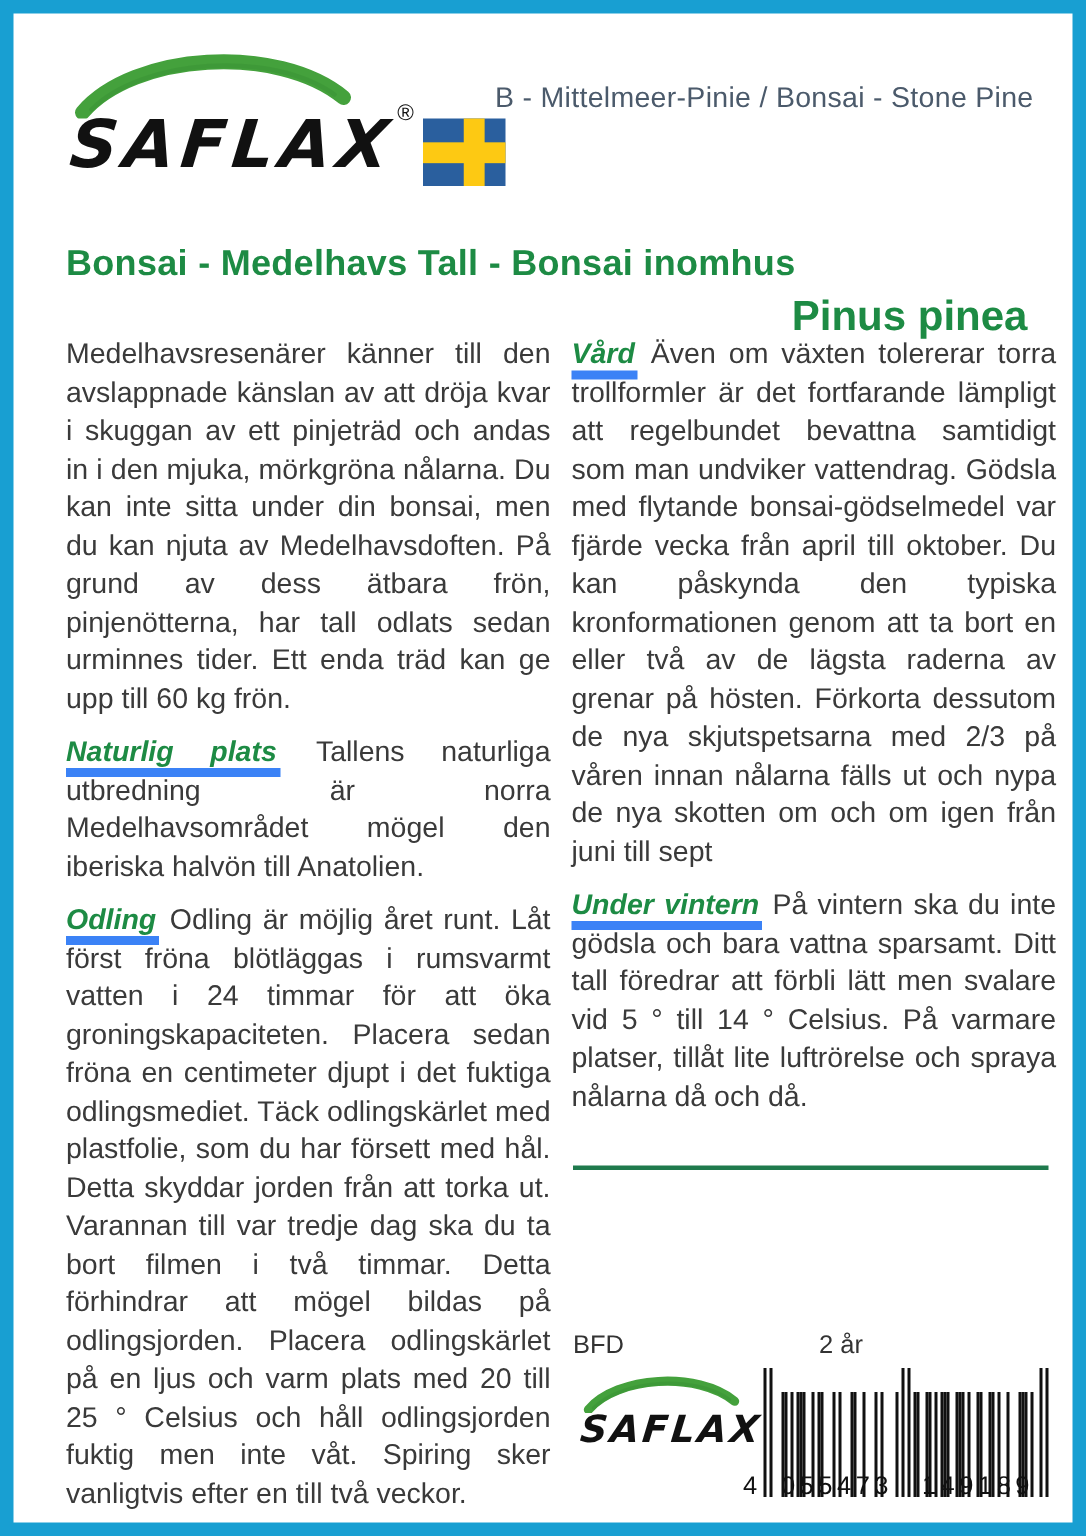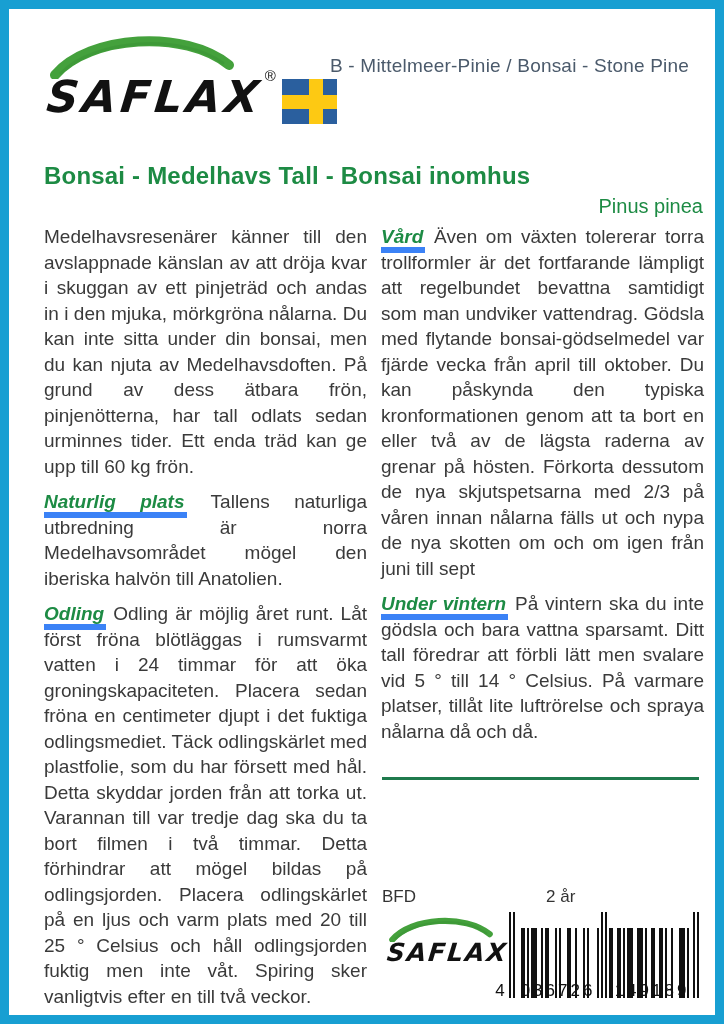--- a/index.html
+++ b/index.html
@@ -34,22 +34,22 @@
   .variety{
     position:absolute;top:46px;right:26px;
     font-size:19px;color:#4b5a6b;letter-spacing:0.2px;margin-left:20px;
   }
   
   .title{
     position:absolute;left:35px;top:153px;
     font-size:24px;font-weight:bold;color:#1d8b44;letter-spacing:0.2px;
   }
   .botanical{
-    position:absolute;right:12px;top:186px;
-    font-size:20px;color:#1d8b44;
+    position:absolute;right:30px;top:186px;
+    font-size:28px;color:#1d8b44;font-weight:bold;
   }
   
   .col{position:absolute;top:215px;width:323px;font-size:19px;line-height:25.5px;text-align:justify;}
   .col-left{left:35px;}
   .col-right{left:372px;height:794px;}
   .col p{margin:0 0 10px 0;}
   .sec-head{
     color:#1d8b44;font-weight:bold;
     border-bottom:6px solid #3b82f6;
     padding-right:2px;
@@ -129,18 +129,18 @@
       <svg class="arc" width="108" height="28" viewBox="0 0 190 50">
         <path d="M8,46 C42,6 138,0 182,36" fill="none" stroke="#44a13c" stroke-width="11" stroke-linecap="round"></path>
         <path d="M14,44 C48,10 134,4 176,34" fill="none" stroke="#3a9434" stroke-width="4" stroke-linecap="round" opacity="0.55"></path>
       </svg>
       <div class="brand-word-sm">SAFLAX</div>
     </div>
 
     <div class="barcode">
       <div class="bars" id="bars"><i class="b g"></i><i class="w g"></i><i class="b g"></i><i class="w"></i><i class="w"></i><i class="w"></i><i class="b"></i><i class="b"></i><i class="w"></i><i class="b"></i><i class="w"></i><i class="b"></i><i class="b"></i><i class="b"></i><i class="w"></i><i class="w"></i><i class="b"></i><i class="w"></i><i class="b"></i><i class="b"></i><i class="w"></i><i class="w"></i><i class="w"></i><i class="b"></i><i class="w"></i><i class="b"></i><i class="w"></i><i class="w"></i><i class="w"></i><i class="b"></i><i class="b"></i><i class="w"></i><i class="w"></i><i class="b"></i><i class="w"></i><i class="w"></i><i class="w"></i><i class="b"></i><i class="w"></i><i class="b"></i><i class="w"></i><i class="w"></i><i class="w"></i><i class="w"></i><i class="b"></i><i class="w g"></i><i class="b g"></i><i class="w g"></i><i class="b g"></i><i class="w g"></i><i class="b"></i><i class="b"></i><i class="w"></i><i class="w"></i><i class="b"></i><i class="b"></i><i class="w"></i><i class="b"></i><i class="w"></i><i class="b"></i><i class="b"></i><i class="b"></i><i class="w"></i><i class="w"></i><i class="b"></i><i class="b"></i><i class="b"></i><i class="w"></i><i class="b"></i><i class="w"></i><i class="w"></i><i class="b"></i><i class="b"></i><i class="w"></i><i class="w"></i><i class="b"></i><i class="b"></i><i class="w"></i><i class="b"></i><i class="w"></i><i class="w"></i><i class="b"></i><i class="w"></i><i class="w"></i><i class="w"></i><i class="b"></i><i class="b"></i><i class="b"></i><i class="w"></i><i class="b"></i><i class="w"></i><i class="w"></i><i class="b g"></i><i class="w g"></i><i class="b g"></i></div>
       <span class="bc-num bc-lead">4</span>
-      <span class="bc-num bc-left">036726</span>
+      <span class="bc-num bc-left">055473</span>
       <span class="bc-num bc-right">149189</span>
     </div>
   </div>
 
 </div>
 
 </body></html>

